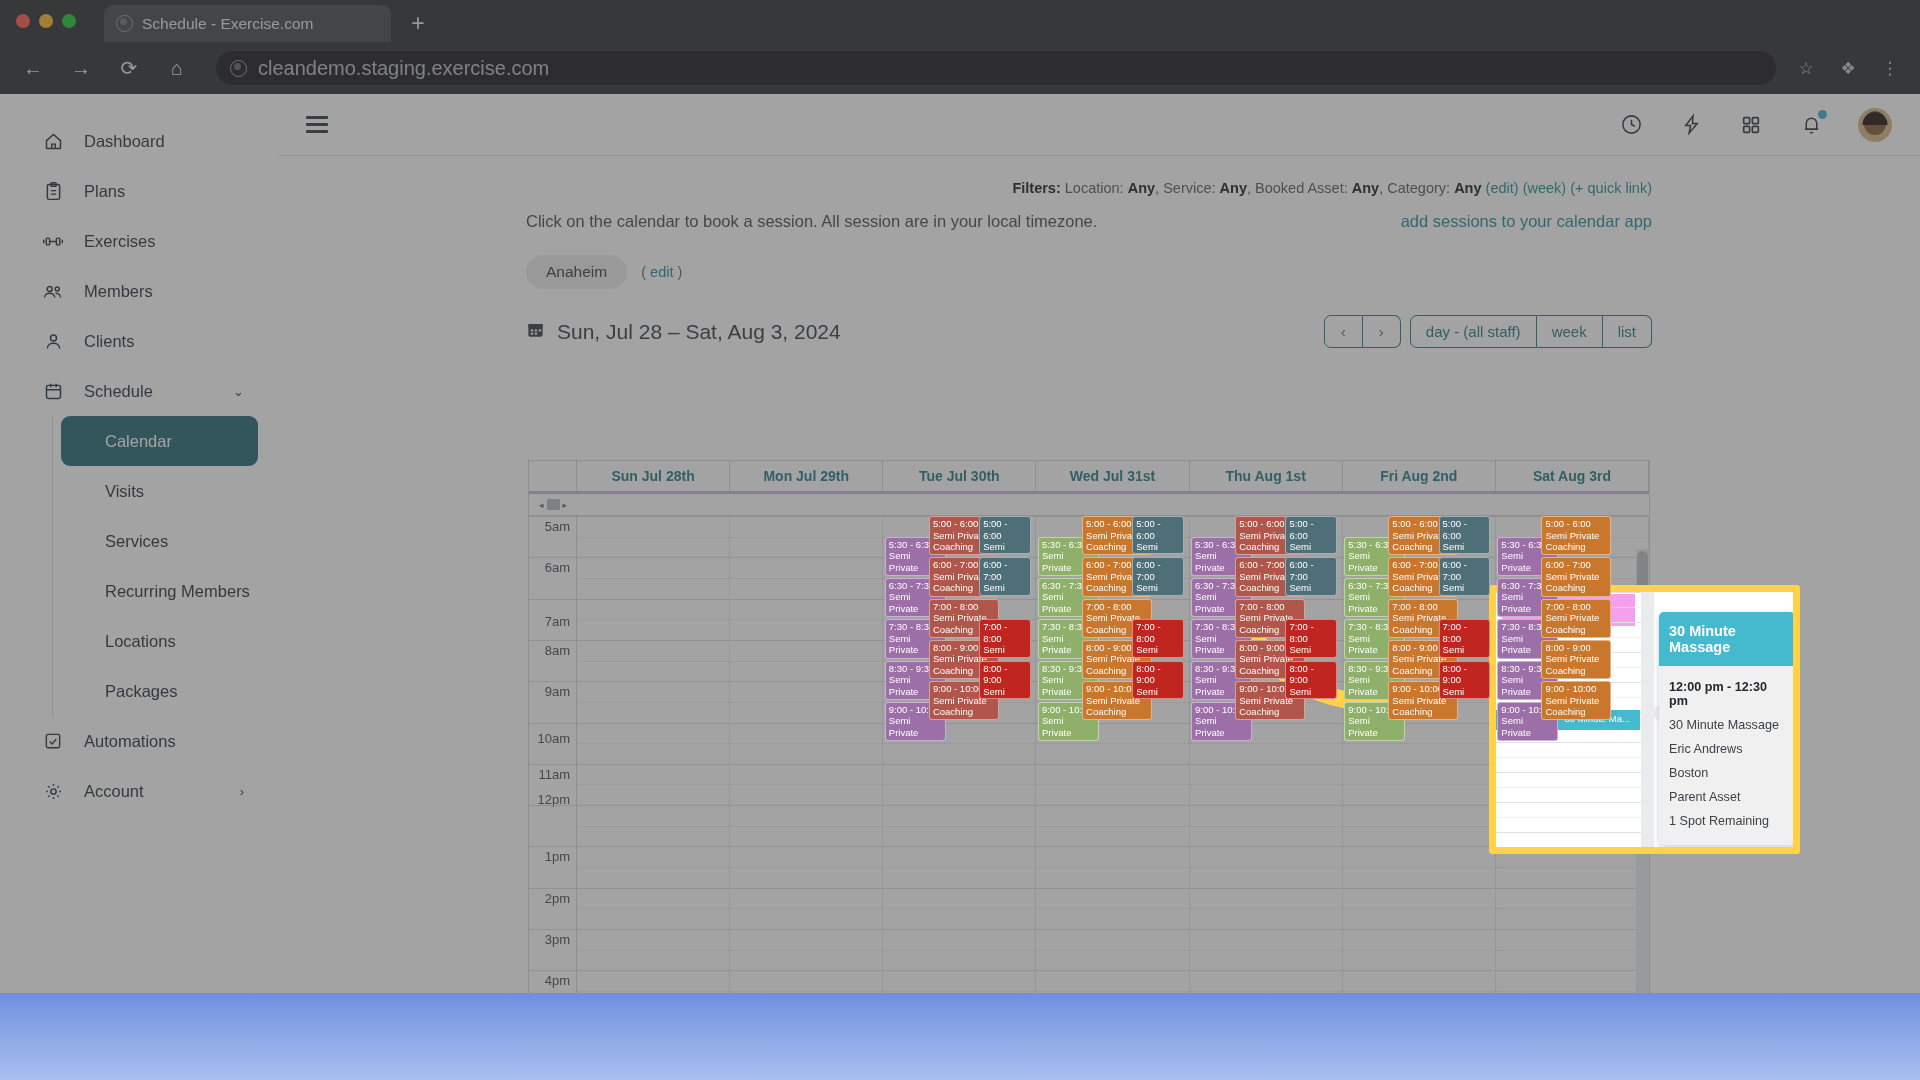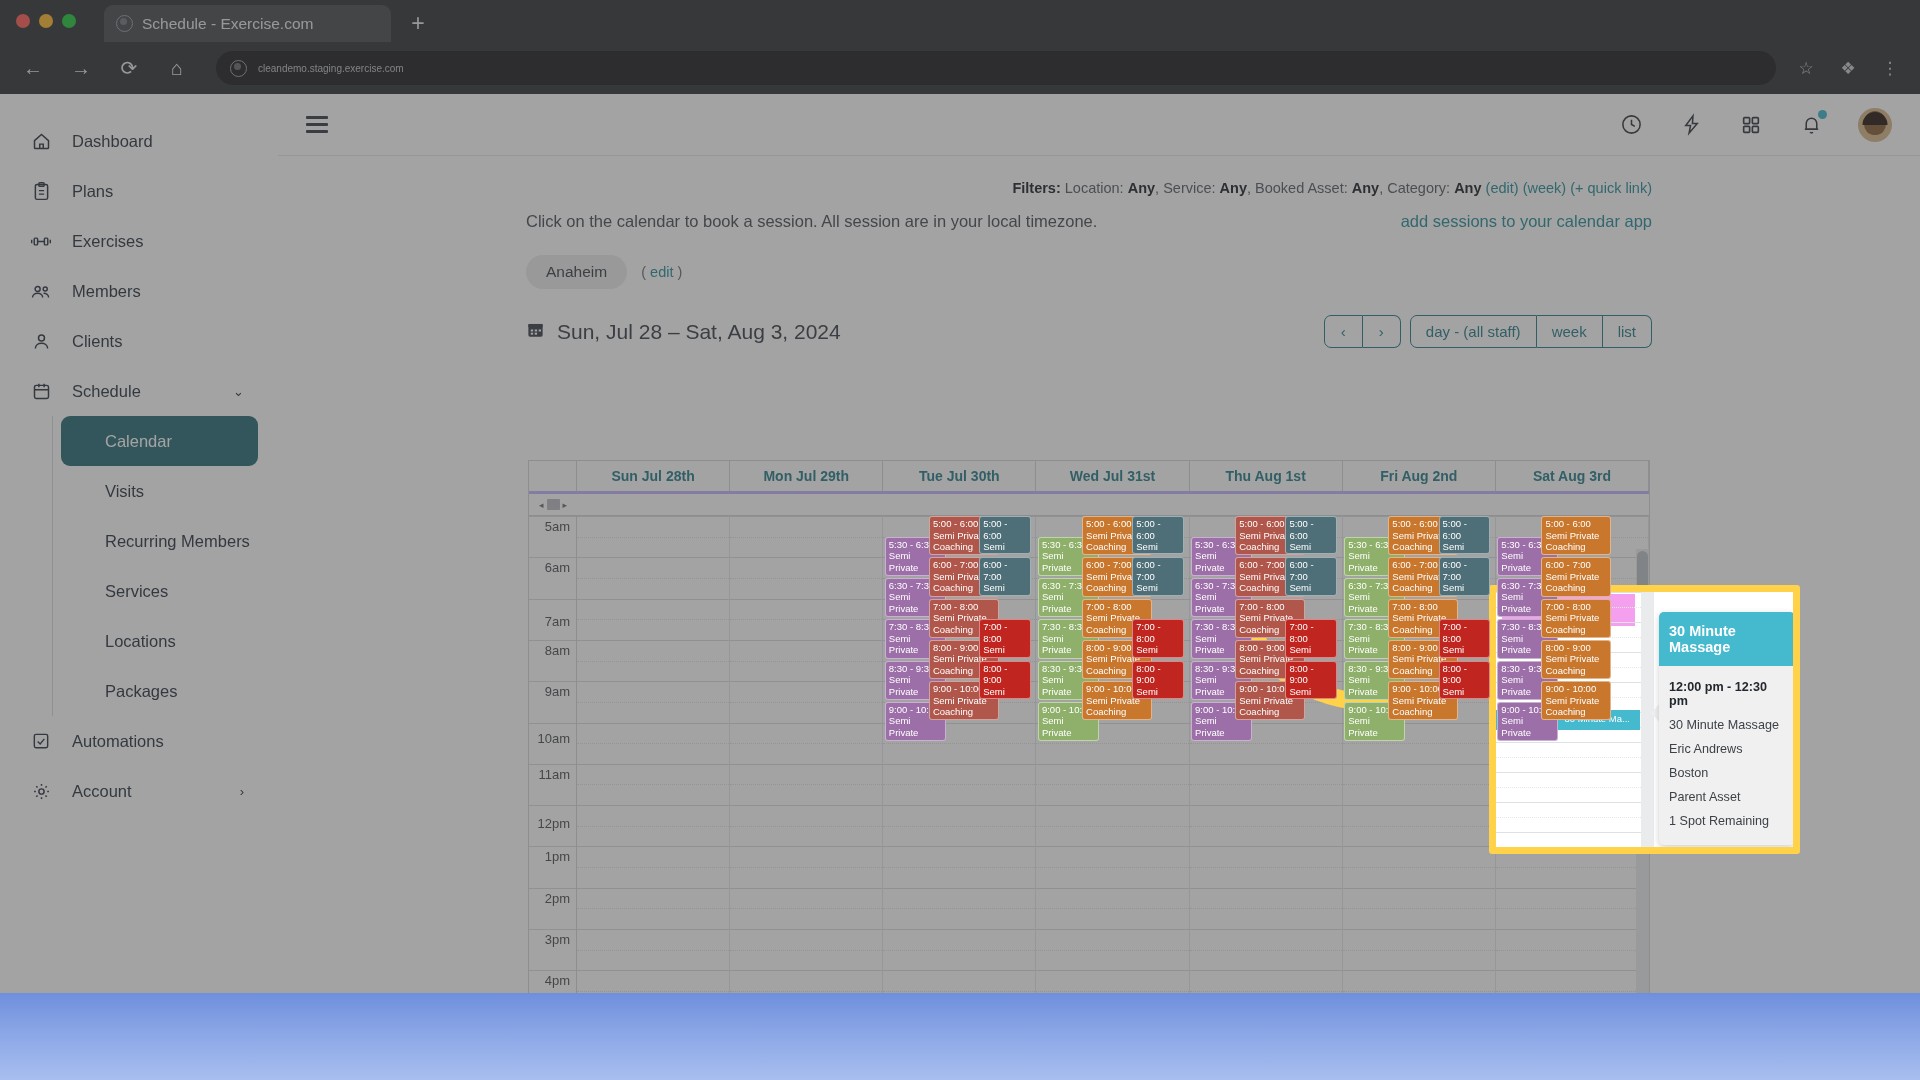--- a/index.html
+++ b/index.html
@@ -29,29 +29,29 @@
   #newtab { position: absolute; left: 405px; top: 11px; width: 26px; height: 26px; color: #e8eaed; font-size: 23px; line-height: 24px; text-align: center; cursor: pointer; }
 
   #toolbar { height: 52px; background: #323639; display: flex; align-items: center; padding: 0 18px; gap: 18px; }
   .navbtn { width: 30px; height: 30px; color: #e8eaed; display: flex; align-items: center; justify-content: center; font-size: 20px; flex: none; }
   #omnibox {
     flex: 1; height: 34px; background: #202124; border-radius: 17px;
     display: flex; align-items: center; padding: 0 14px; gap: 11px; margin-left: 6px;
   }
   #omnibox .globe { width: 17px; height: 17px; border-radius: 50%; border: 1.6px solid #9aa0a6; position: relative; flex: none; }
   #omnibox .globe:after { content:""; position:absolute; left:3px; top:2px; width:7px; height:7px; border-radius:50%; background:#9aa0a6; opacity:.6;}
-  #omnibox .url { color: #bdc1c6; font-size: 10px; }
+  #omnibox .url { color: #bdc1c6; font-size: 20px; }
   .tbicon { color: #c8ccd0; font-size: 17px; width: 24px; text-align: center; flex: none; }
 
   
   #viewport { position: absolute; left: 0; top: 94px; width: 1920px; height: 899px; background: #ffffff; overflow: hidden; }
 
   
   #sidebar { position: absolute; left: 0; top: 0; width: 278px; height: 899px; background: #ffffff; padding-top: 22px; }
-  .navrow { height: 50px; display: flex; align-items: center; padding-left: 30px; gap: 20px; color: #2e3845; font-size: 16.5px; position: relative; cursor: pointer; }
+  .navrow { height: 50px; display: flex; align-items: center; padding-left: 42px; gap: 20px; color: #2e3845; font-size: 16.5px; position: relative; cursor: pointer; }
   .navrow .ic { width: 22px; height: 22px; flex: none; display: flex; align-items: center; justify-content: center; color: #2e3845; }
   .navrow .chev { position: absolute; right: 34px; color: #2e3845; font-size: 13px; }
   #subnav { position: relative; margin-left: 52px; padding-left: 0; border-left: 1px solid #d8dde3; }
   .subrow { height: 50px; display: flex; align-items: center; padding-left: 52px; font-size: 16.5px; color: #2e3845; cursor: pointer; }
   .subrow.active { background: #2b6e77; color: #ffffff; border-radius: 9px; margin: 0 20px 0 8px; padding-left: 44px; }
 
   
   #content { position: absolute; left: 278px; top: 0; right: 0; bottom: 0; background: #fff; }
   #apphead { height: 62px; border-bottom: 1px solid #e4e7eb; display: flex; align-items: center; padding: 0 28px; }
   #hamburger { display: flex; flex-direction: column; gap: 4px; width: 22px; cursor: pointer; }
@@ -229,24 +229,24 @@
       </div>
 
       <div id="subnav">
         <div class="subrow active">
           <span>Calendar</span>
         </div>
         <div class="subrow">
           <span>Visits</span>
         </div>
         <div class="subrow">
-          <span>Recurring Members</span>
+          <span>Services</span>
         </div>
         <div class="subrow">
-          <span>Services</span>
+          <span>Recurring Members</span>
         </div>
         <div class="subrow">
           <span>Locations</span>
         </div>
         <div class="subrow">
           <span>Packages</span>
         </div>
       </div>
 
       <div class="navrow">
@@ -395,21 +395,21 @@
             <div class="hourlbl" style="top: 98px;">7am</div>
             <div class="hline" style="top: 82.6px;"></div>
             <div class="hourlbl" style="top: 126.9px;">8am</div>
             <div class="hline" style="top: 123.9px;"></div>
             <div class="hourlbl" style="top: 168.2px;">9am</div>
             <div class="hline" style="top: 165.2px;"></div>
             <div class="hourlbl" style="top: 215px;">10am</div>
             <div class="hline" style="top: 206.5px;"></div>
             <div class="hourlbl" style="top: 250.8px;">11am</div>
             <div class="hline" style="top: 247.8px;"></div>
-            <div class="hourlbl" style="top: 300px; margin-left: 17px;">12pm</div>
+            <div class="hourlbl" style="top: 276px; margin-left: 17px;">12pm</div>
             <div class="hline" style="top: 289.1px;"></div>
             <div class="hourlbl" style="top: 333.4px;">1pm</div>
             <div class="hline" style="top: 330.4px;"></div>
             <div class="hourlbl" style="top: 374.7px;">2pm</div>
             <div class="hline" style="top: 371.7px;"></div>
             <div class="hourlbl" style="top: 416px;">3pm</div>
             <div class="hline" style="top: 413px;"></div>
             <div class="hourlbl" style="top: 457.3px;">4pm</div>
             <div class="hline" style="top: 454.3px;"></div>
           </div>

